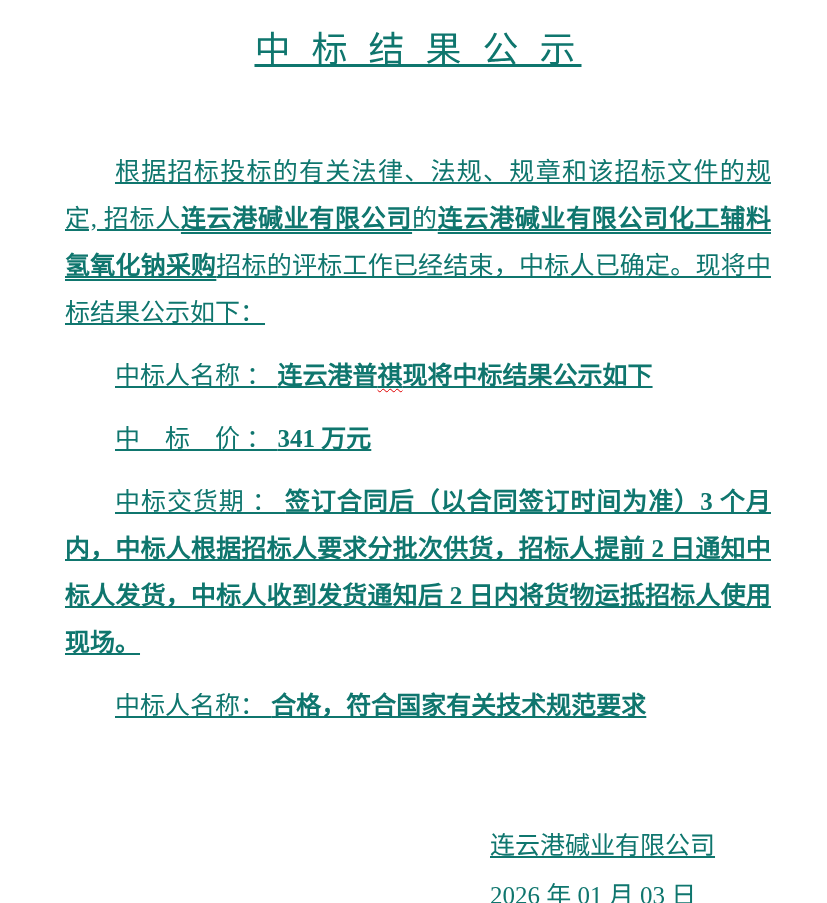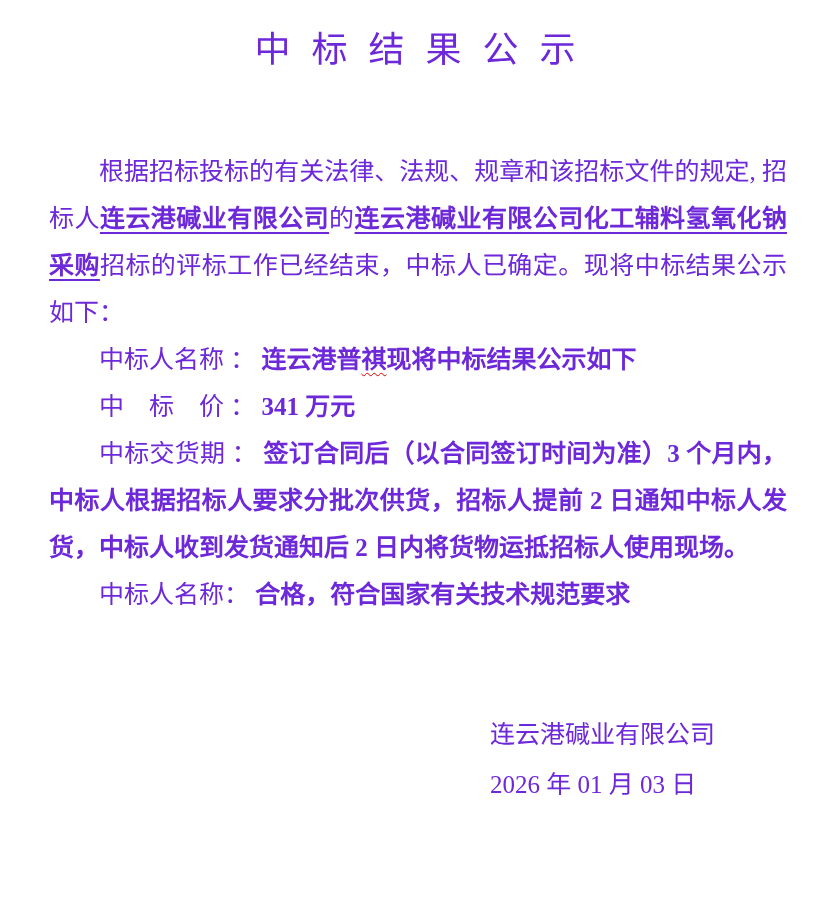--- a/index.html
+++ b/index.html
@@ -7,35 +7,36 @@
     padding: 0;
     background: #ffffff;
   }
   .page {
     position: relative;
     width: 827px;
     height: 903px;
     box-sizing: border-box;
     padding: 0 40px 0 49px;
     background: #ffffff;
-    color: #6d28d9;
+    color: #0f766e;
     font-family: "Liberation Serif", "DejaVu Serif", serif;
     overflow: hidden;
+    text-decoration: underline;
   }
   .title {
     margin: 22px 0 0 0;
     font-size: 36px;
     font-weight: normal;
     line-height: 56px;
     letter-spacing: 6px;
     text-align: center;
     white-space: nowrap;
   }
   .para {
-    margin: 0;
+    margin: 16px;
     font-size: 25px;
     line-height: 47px;
     text-align: justify;
     text-indent: 2em;
   }
   .intro {
     margin-top: 70px;
   }
   .bu {
     font-weight: bold;

